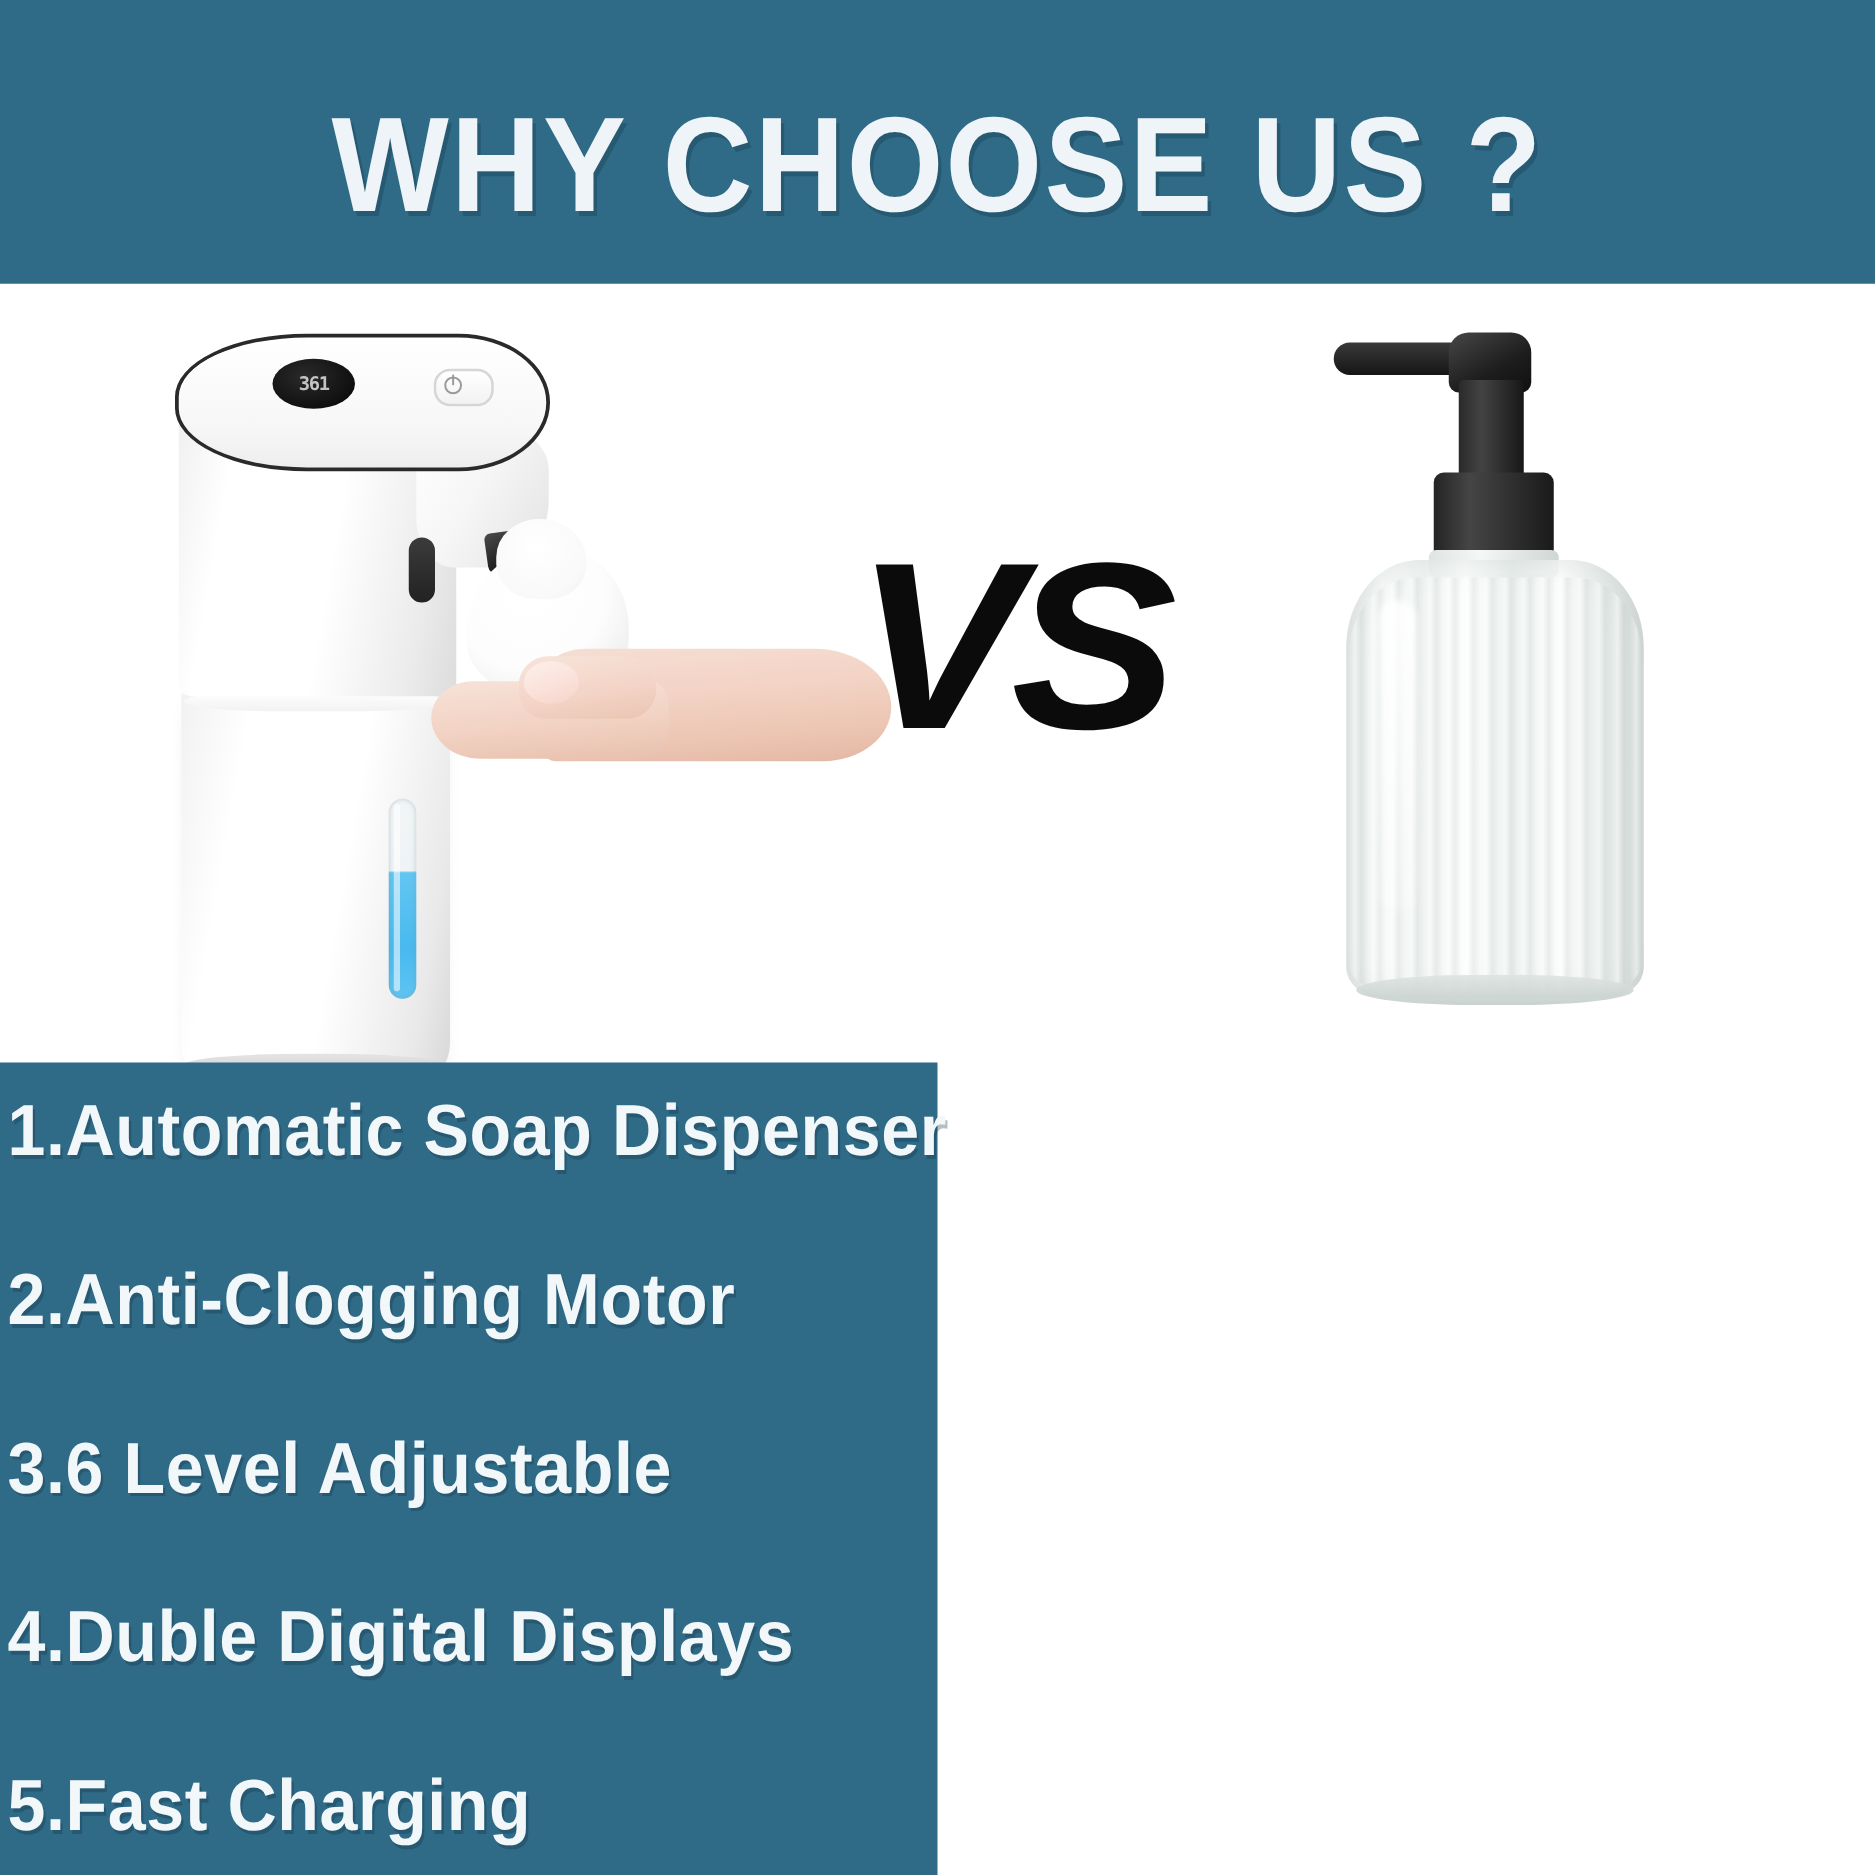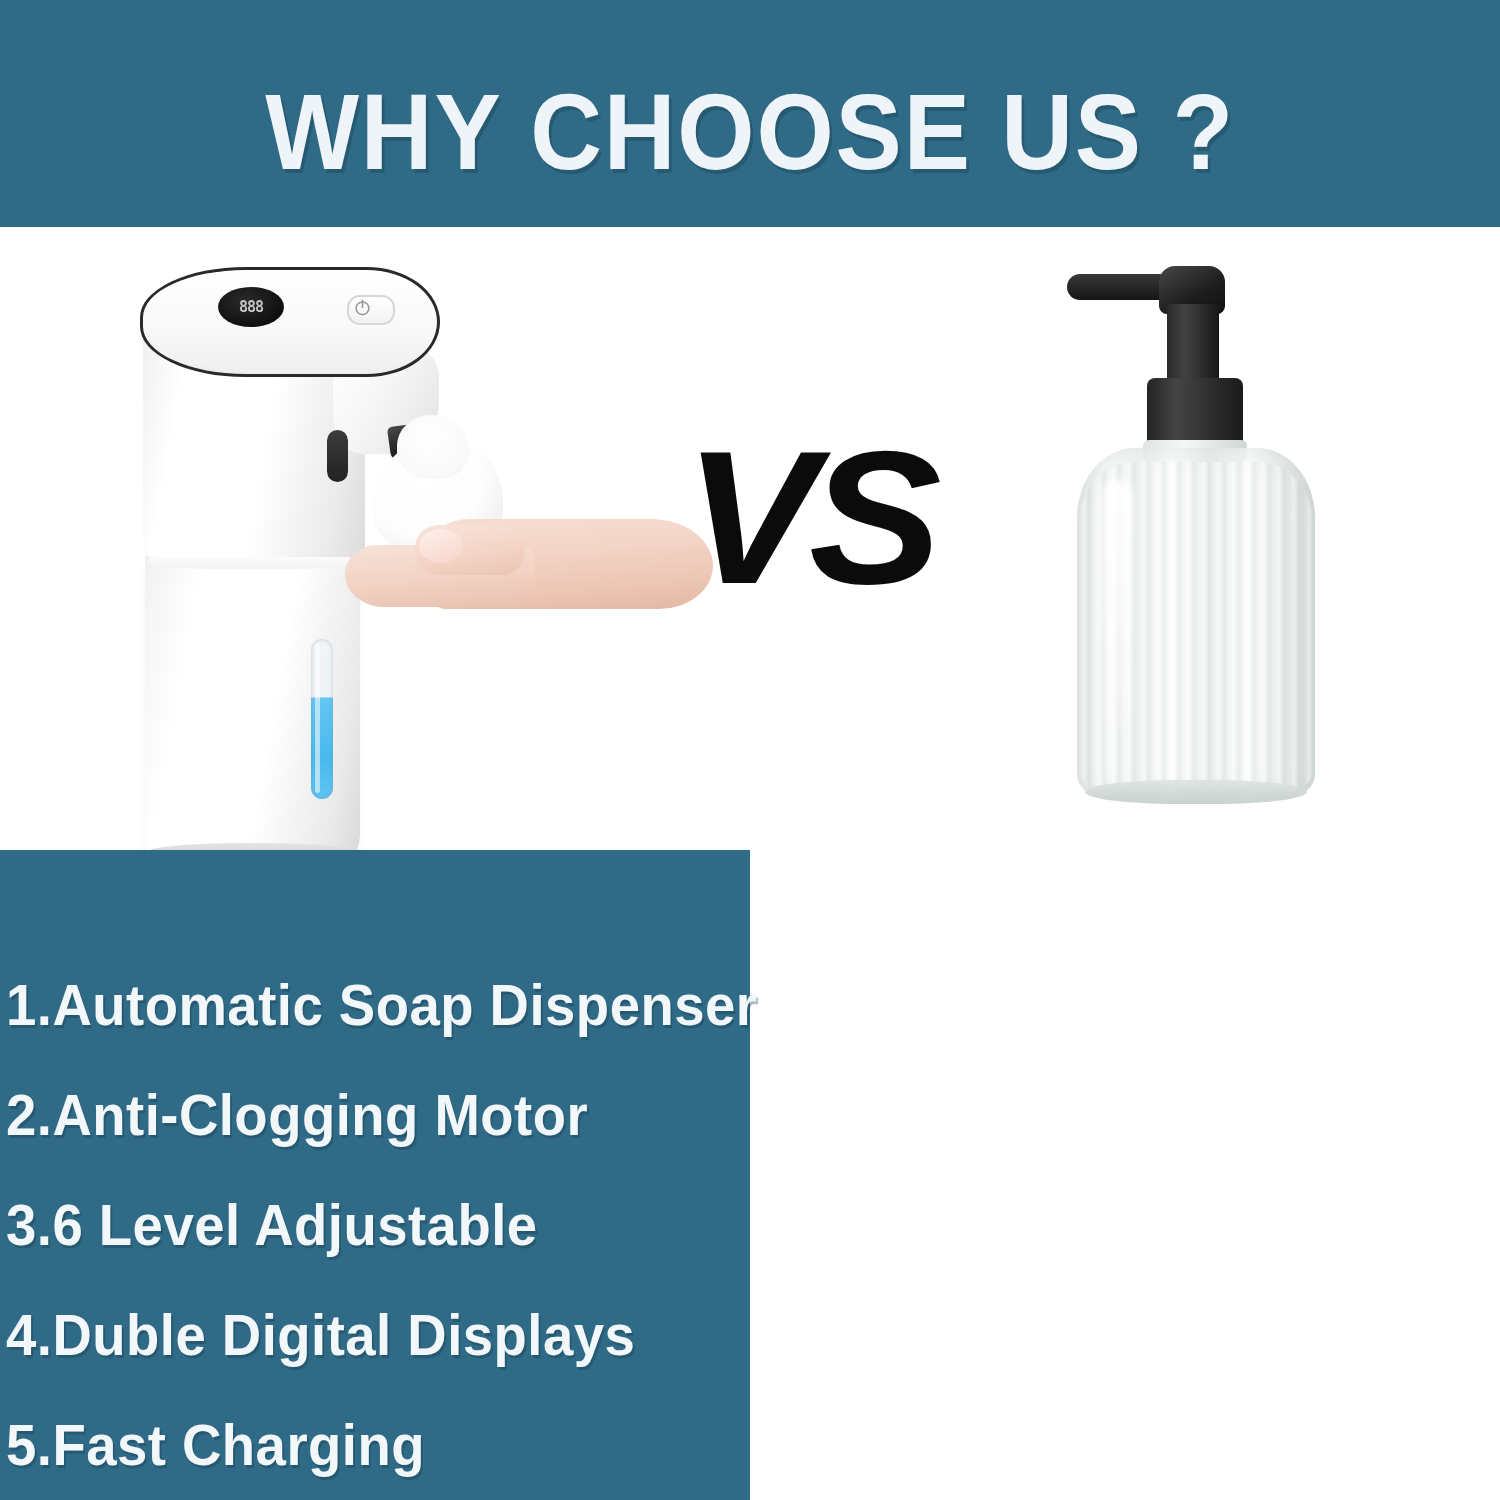--- a/index.html
+++ b/index.html
@@ -239,21 +239,21 @@
   .panel{
     position:absolute;background:#2f6b87;
     padding:0;box-sizing:border-box;
   }
   .panel-left{left:0;top:850px;width:750px;height:650px;}
   .panel-right{left:768px;top:855px;width:732px;height:645px;}
 
   .feature-list{
     list-style:none;margin:0;padding:0;
     position:absolute;left:0;top:0;width:100%;height:100%;
-    display:flex;flex-direction:column;justify-content:flex-end;
+    display:flex;flex-direction:column;justify-content:space-between;
   }
   .panel-left .feature-list{padding:0 0 0 6px;}
   .panel-right .feature-list{padding:0 0 0 48px;}
 
   .feature-item{
     color:#f2f7fa;
     font-family:"Liberation Sans Narrow","Liberation Sans",sans-serif;
     font-weight:bold;
     font-size:58px;
     line-height:1;
@@ -287,21 +287,21 @@
 
       <div class="body-upper"></div>
       <div class="spout-block"></div>
       <div class="sensor"></div>
       <div class="nozzle"></div>
 
       <div class="top-plate"></div>
       <div class="top-plate-inner"></div>
 
       <div class="display">
-        <div class="display-digits">888</div>
+        <div class="display-digits">361</div>
       </div>
 
       <div class="power-btn"></div>
       <svg class="power-glyph" viewBox="0 0 24 24">
         <circle cx="12" cy="13" r="8" fill="none" stroke="#9a9a9a" stroke-width="2"></circle>
         <line x1="12" y1="3" x2="12" y2="12" stroke="#9a9a9a" stroke-width="2" stroke-linecap="round"></line>
       </svg>
 
       <div class="foam"></div>
       <div class="foam2"></div>

